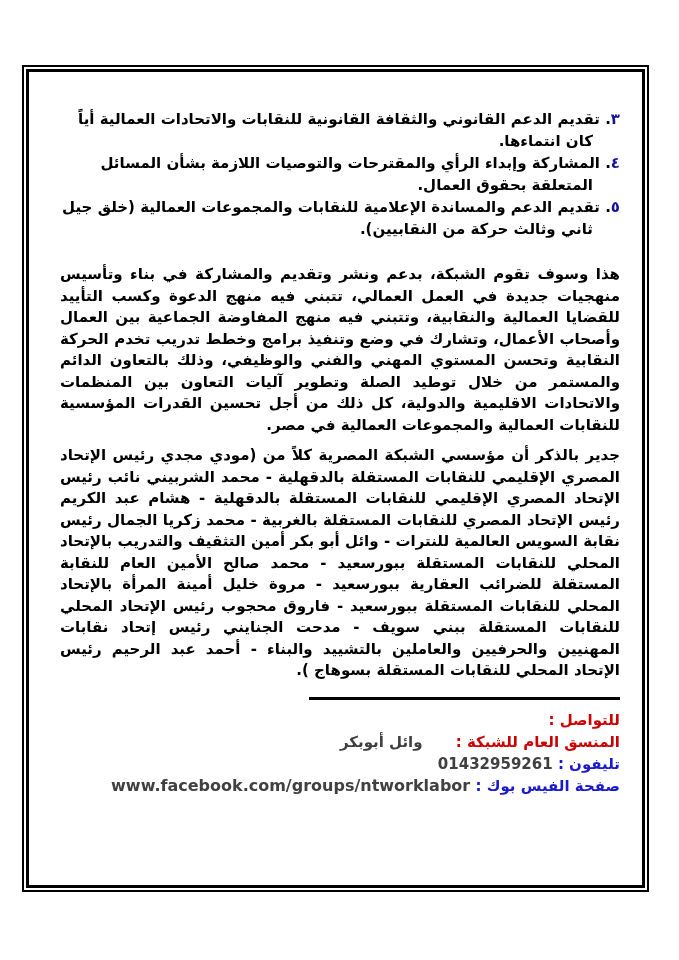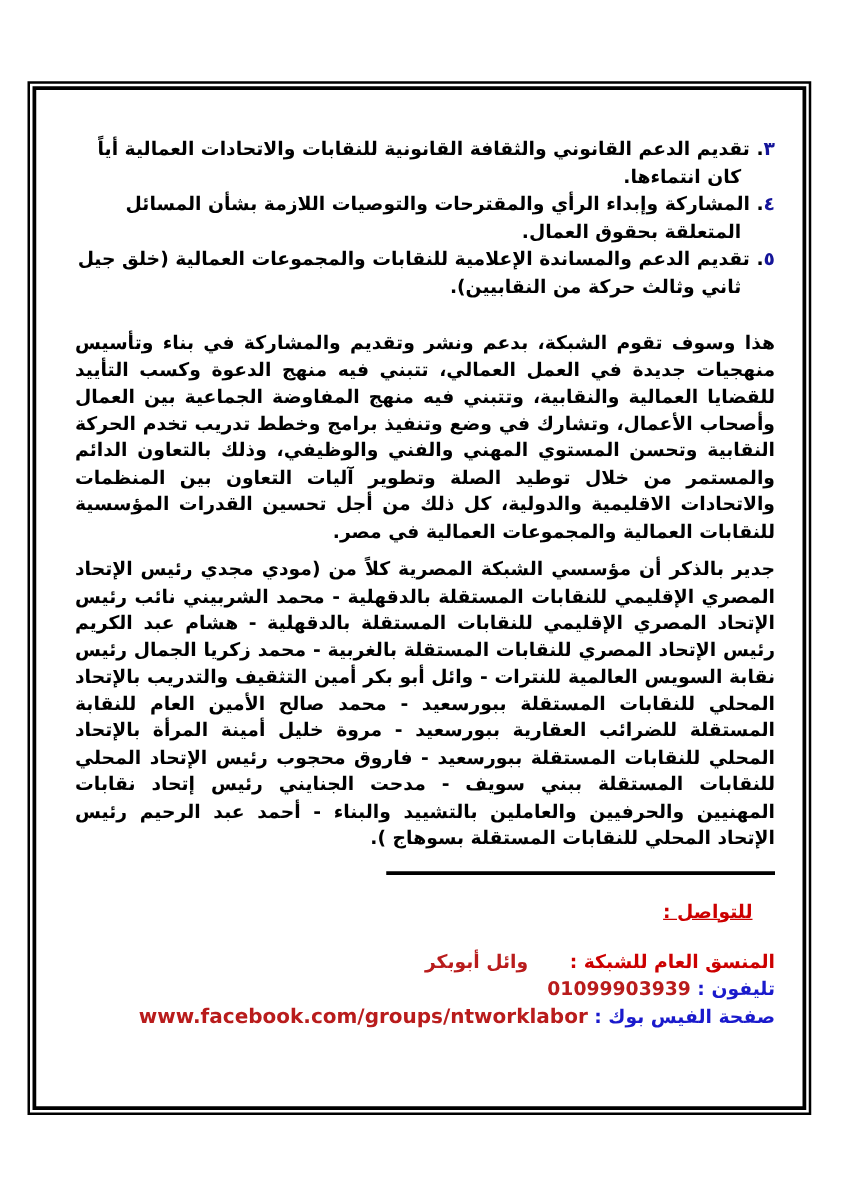--- a/index.html
+++ b/index.html
@@ -71,34 +71,33 @@
     height: 3px;
     background: #000000;
     margin: 15px 0 9px 0; 
   }
   .tagline {
     margin: 0;
     line-height: 22px;
     text-align: right;
   }
   .contact-heading {
-    margin: 18px;
+    margin: 0;
     line-height: 22px;
     color: var(--heading-red, #cc0000);
-    text-decoration: underline;
   }
   .contact-row {
     margin: 0;
     line-height: 22px;
     text-align: right;
     white-space: nowrap;
   }
   .label-red   { color: var(--heading-red, #cc0000); margin-left: 28px; }
   .label-blue  { color: var(--label-blue, #1a1acc); }
-  .value-black { color: #b91c1c; }
+  .value-black { color: #404040; }
   .latin-value { font-size: 16px; letter-spacing: 0; }
 </style>
 </head>
 <body>
 
 <div class="page">
   <div class="frame">
     <div class="frame-inner">
       <div class="content">
 
@@ -123,21 +122,21 @@
 
         <p class="contact-heading">للتواصل :</p>
 
         <p class="contact-row">
           <span class="label-red">المنسق العام للشبكة :</span>
           <span class="value-black">وائل أبوبكر</span>
         </p>
 
         <p class="contact-row">
           <span class="label-blue">تليفون :</span>
-          <span class="value-black">01099903939</span>
+          <span class="value-black">01432959261</span>
         </p>
 
         <p class="contact-row">
           <span class="label-blue">صفحة الفيس بوك :</span>
           <span class="value-black latin-value">www.facebook.com/groups/ntworklabor</span>
         </p>
 
       </div>
     </div>
   </div>

